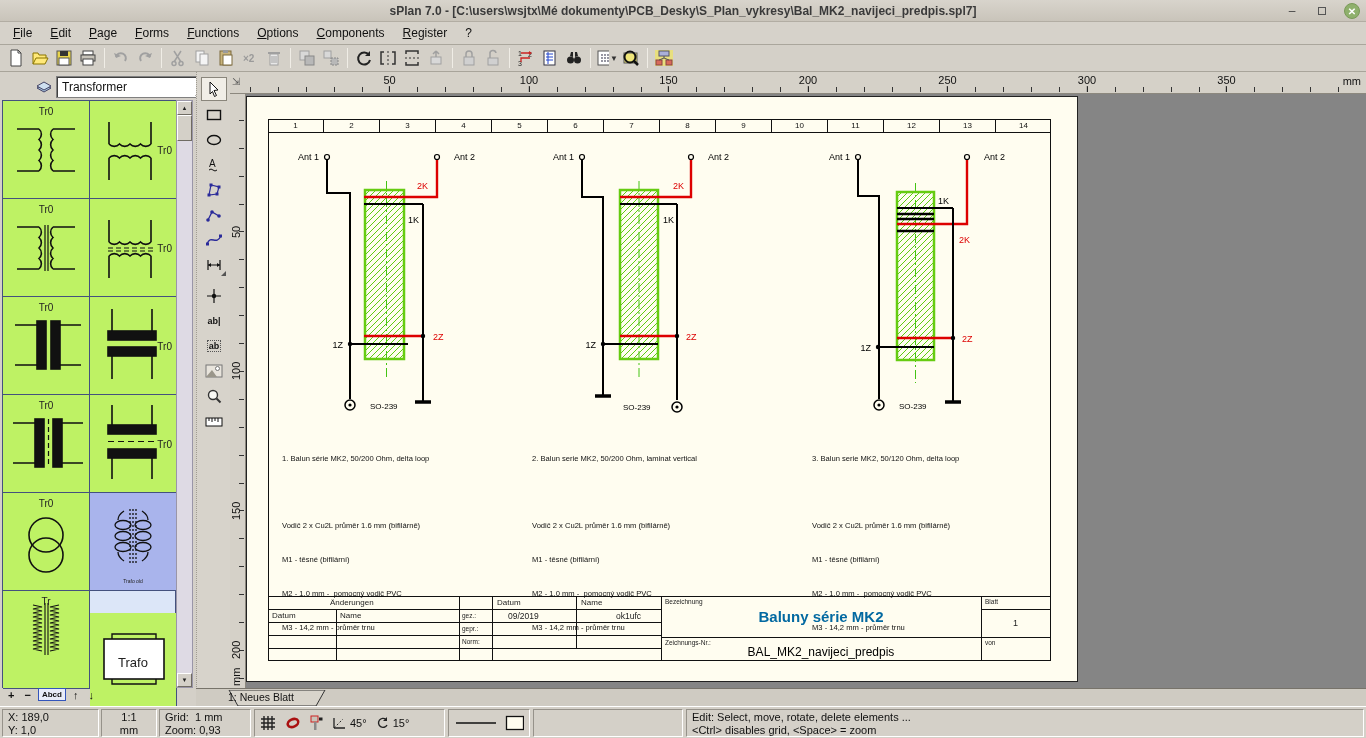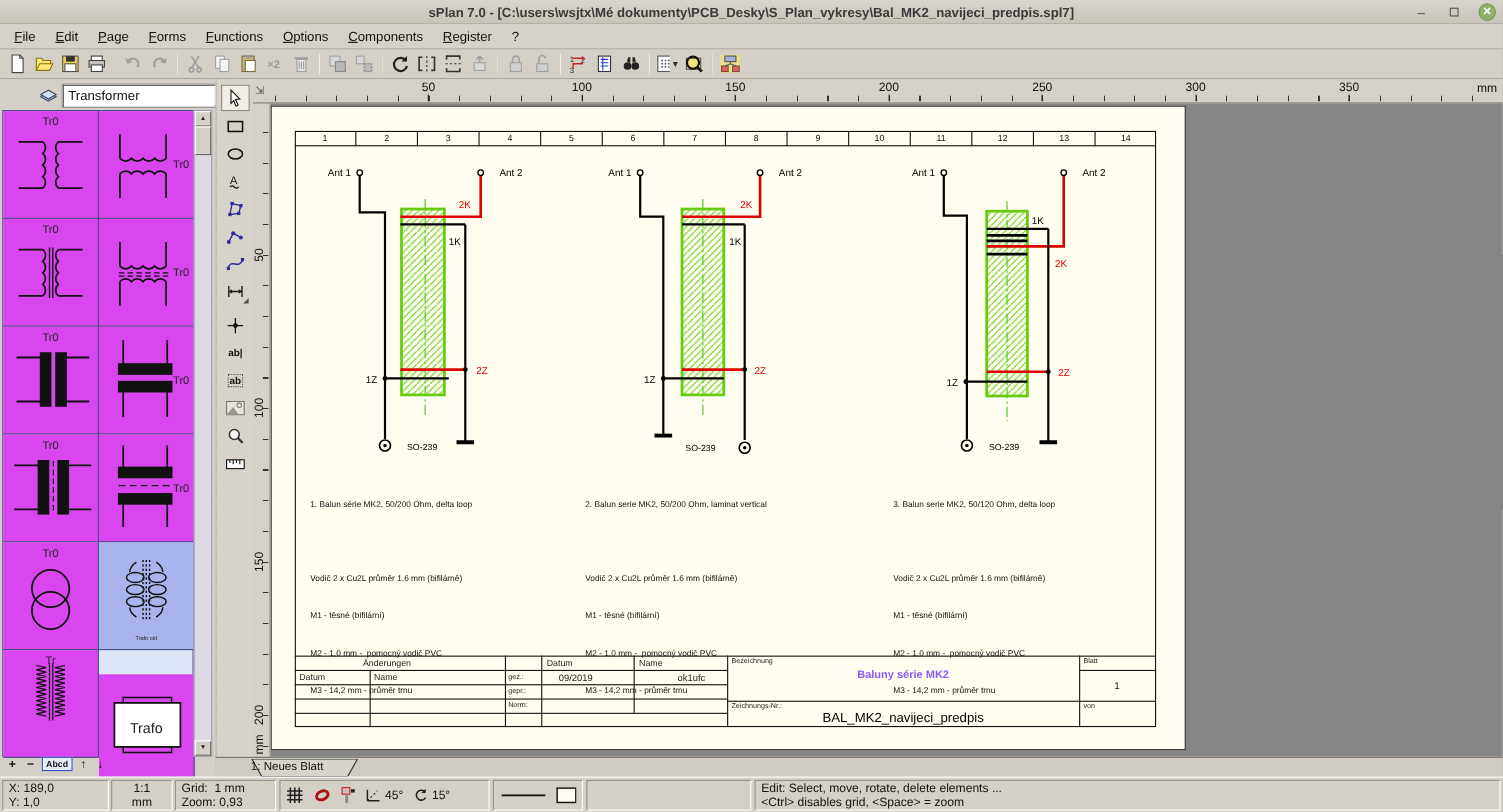--- a/index.html
+++ b/index.html
@@ -33,21 +33,21 @@
 
   
   .sidebar { position:absolute; left:0; top:72px; width:196px; height:631px; background:#d4d0c8; }
   .libbar { position:absolute; left:0; top:3px; width:196px; height:25px; display:flex; align-items:flex-start;margin-left:32px; }
   .combo { position:absolute; left:24px; top:1px; width:158px; height:22px; background:#fff;
     border:1px solid #808080; box-shadow:inset 1px 1px 0 #404040; display:flex; align-items:center; }
   .combo .val { flex:1; font-size:12px; padding-left:5px; color:#111; }
   .combo .dbtn { width:17px; height:18px; margin-right:1px; background:#d4d0c8; border:1px solid;
     border-color:#fff #6f6b63 #6f6b63 #fff; font-size:8px; display:flex; align-items:center; justify-content:center; }
   .cellgrid { position:absolute; left:2px; top:28px; width:174px; height:588px; background:#dce6f8; border:1px solid #44517e; }
-  .ccell { position:absolute; width:87px; height:98px; border-right:1px solid #44517e; border-bottom:1px solid #44517e; background:#d946ef; }
+  .ccell { position:absolute; width:87px; height:98px; border-right:1px solid #44517e; border-bottom:1px solid #44517e; background:#bef264; }
   .ccell.sel { background:#a9b4ec; }
   .ccell .lab { position:absolute; font-size:10px; color:#222; }
   .lab.top { top:5px; left:50%; transform:translateX(-50%); }
   .lab.right { right:4px; top:44px; }
   .lab.bottom { bottom:6px; left:50%; transform:translateX(-50%); font-size:5px; }
   .lab.center { left:50%; top:50%; transform:translate(-50%,-50%); font-size:13px; }
   .sbar { position:absolute; left:176px; top:28px; width:17px; height:588px; background:#dedae4;
     border:1px solid #9a96a8; }
   .sbtn { position:absolute; left:0; width:15px; height:14px; background:#d4d0c8; border:1px solid;
     border-color:#fff #6f6b63 #6f6b63 #fff; font-size:6px; text-align:center; line-height:13px; color:#222; }
@@ -94,21 +94,21 @@
   .fncell:last-child { border-right:none; }
   .schemsvg { position:absolute; left:0; top:0; }
 
   .tblock { position:absolute; width:250px; font-size:7.6px; color:#111; line-height:11.3px; white-space:pre; }
 
   
   .tb { position:absolute; left:21px; top:499px; width:783px; height:65px; font-size:6.5px; color:#111; }
   .tb .ln { position:absolute; background:#111; }
   .tb .celllab { position:absolute; font-size:6.5px; color:#222; }
   .tb .hdr8 { font-size:8px; }
-  .tb .big { font-size:10px; font-weight:bold; color:#8b5cf6; }
+  .tb .big { font-size:15px; font-weight:bold; color:#0369a1; }
   .tb .num { font-size:12px; color:#000; }
 
   
   .tabbar { position:absolute; left:196px; top:688px; width:1170px; height:18px; background:#cfcbc2;
     border-top:1px solid #77736a; }
   .sheettab { position:absolute; left:32px; top:1px; width:98px; height:17px; }
   .sheettab span { position:absolute; left:0; right:0; top:1px; text-align:left; font-size:10.5px; color:#111; }
 
   
   .statusbar { position:absolute; left:0; top:706px; width:1366px; height:32px; background:#d4d0c8;

